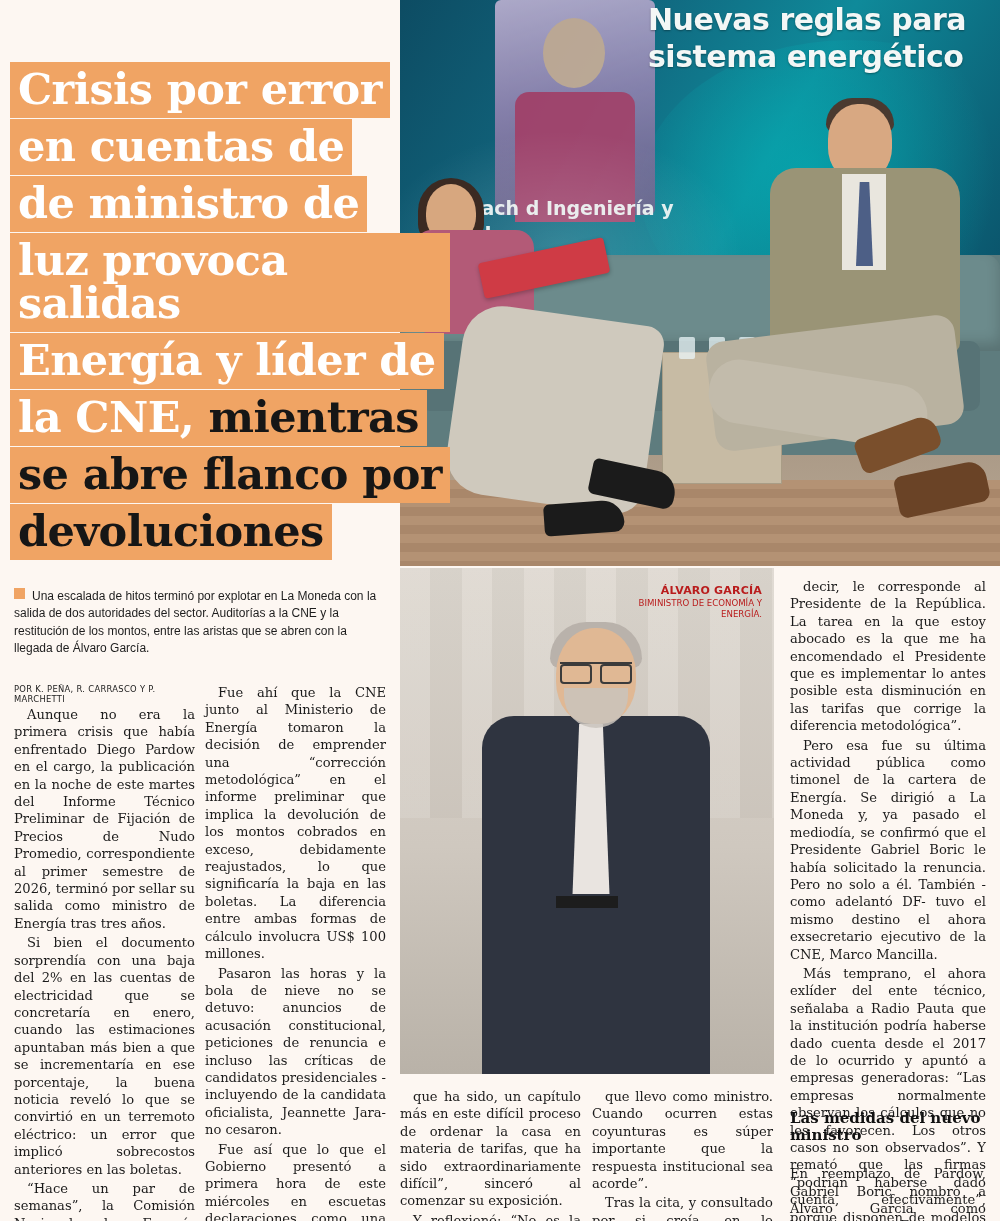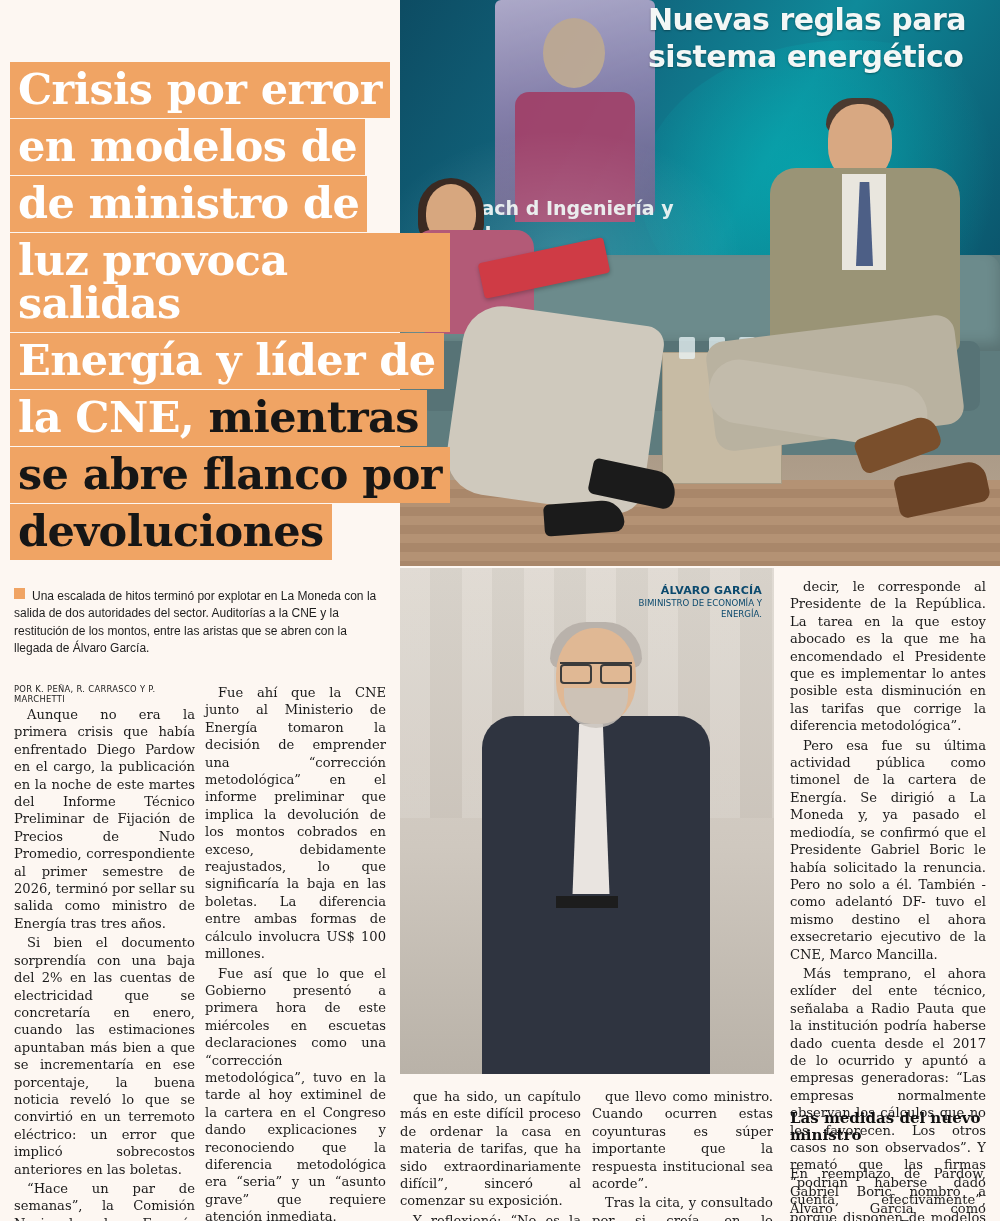--- a/index.html
+++ b/index.html
@@ -420,21 +420,21 @@
     position: absolute; left: 96px; top: 268px;
     width: 62px; height: 12px;
     background: #1d1d1d;
   }
   .photo2-caption {
     position: absolute;
     right: 12px; top: 16px;
     width: 150px;
     text-align: right;
     font-family: "DejaVu Sans", sans-serif;
-    color: #0c4a6e;
+    color: #b91c1c;
   }
   .photo2-caption .cap-name {
     font-weight: bold;
     font-size: 11px;
     letter-spacing: 0.2px;
     display: block;
   }
   .photo2-caption .cap-role {
     font-size: 8.6px;
     line-height: 1.25;
@@ -511,21 +511,21 @@
         <div class="man-tie"></div>
         <div class="man-pants"></div>
         <div class="man-leg"></div>
         <div class="man-shoe s2"></div>
         <div class="man-shoe"></div>
       </div>
     </div>
 
     <div class="headline">
       <span class="line">Crisis por error</span>
-      <span class="line">en modelos de</span>
+      <span class="line">en cuentas de</span>
       <span class="line">de ministro de</span>
       <span class="line">luz provoca salidas</span>
       <span class="line">Energía y líder de</span>
       <span class="line"><span>la CNE,</span><span class="dark-part"> mientras</span></span>
       <span class="line dark">se abre flanco por</span>
       <span class="line dark">devoluciones</span>
     </div>
   </div>
 
   <div class="lede">
@@ -552,20 +552,21 @@
   </div>
 
   <div class="col col1">
     <p>Aunque no era la primera crisis que había enfrentado Diego Pardow en el cargo, la publicación en la noche de este martes del Informe Técnico Preliminar de Fijación de Precios de Nudo Promedio, correspondiente al primer semestre de 2026, terminó por sellar su salida como ministro de Energía tras tres años.</p>
     <p>Si bien el documento sorprendía con una baja del 2% en las cuentas de electricidad que se concretaría en enero, cuando las estimaciones apuntaban más bien a que se incrementaría en ese porcentaje, la buena noticia reveló lo que se convirtió en un terremoto eléctrico: un error que implicó sobrecostos anteriores en las boletas.</p>
     <p>“Hace un par de semanas”, la Comisión Nacional de Energía (CNE) le habría comunicado a Pardow que en el marco del proceso tarifario detectaron que desde el año 2017 se estaba aplicando una metodología en los procesos PNP que consideraba una sobre estimación del efecto inflacionario en tanto se consideró la aplicación de la tasa de interés corriente para operaciones no reajustables y la variación del IPC tras las diferencias de facturación.</p>
   </div>
 
   <div class="col col2">
     <p>Fue ahí que la CNE junto al Ministerio de Energía tomaron la decisión de emprender una “corrección metodológica” en el informe preliminar que implica la devolución de los montos cobrados en exceso, debidamente reajustados, lo que significaría la baja en las boletas. La diferencia entre ambas formas de cálculo involucra US$ 100 millones.</p>
+    <p>Pasaron las horas y la bola de nieve no se detuvo: anuncios de acusación constitucional, peticiones de renuncia e incluso las críticas de candidatos presidenciales -incluyendo de la candidata oficialista, Jeannette Jara- no cesaron.</p>
     <p>Fue así que lo que el Gobierno presentó a primera hora de este miércoles en escuetas declaraciones como una “corrección metodológica”, tuvo en la tarde al hoy extiminel de la cartera en el Congreso dando explicaciones y reconociendo que la diferencia metodológica era “seria” y un “asunto grave” que requiere atención inmediata.</p>
 
   </div>
 
   <div class="col col3">
     <p>que ha sido, un capítulo más en este difícil proceso de ordenar la casa en materia de tarifas, que ha sido extraordinariamente difícil”, sinceró al comenzar su exposición.</p>
     <p>Y reflexionó: “No es la primera coyuntura desfavorable que me toca en estos tres años y tanto</p>
   </div>
 
   <div class="col col4">

